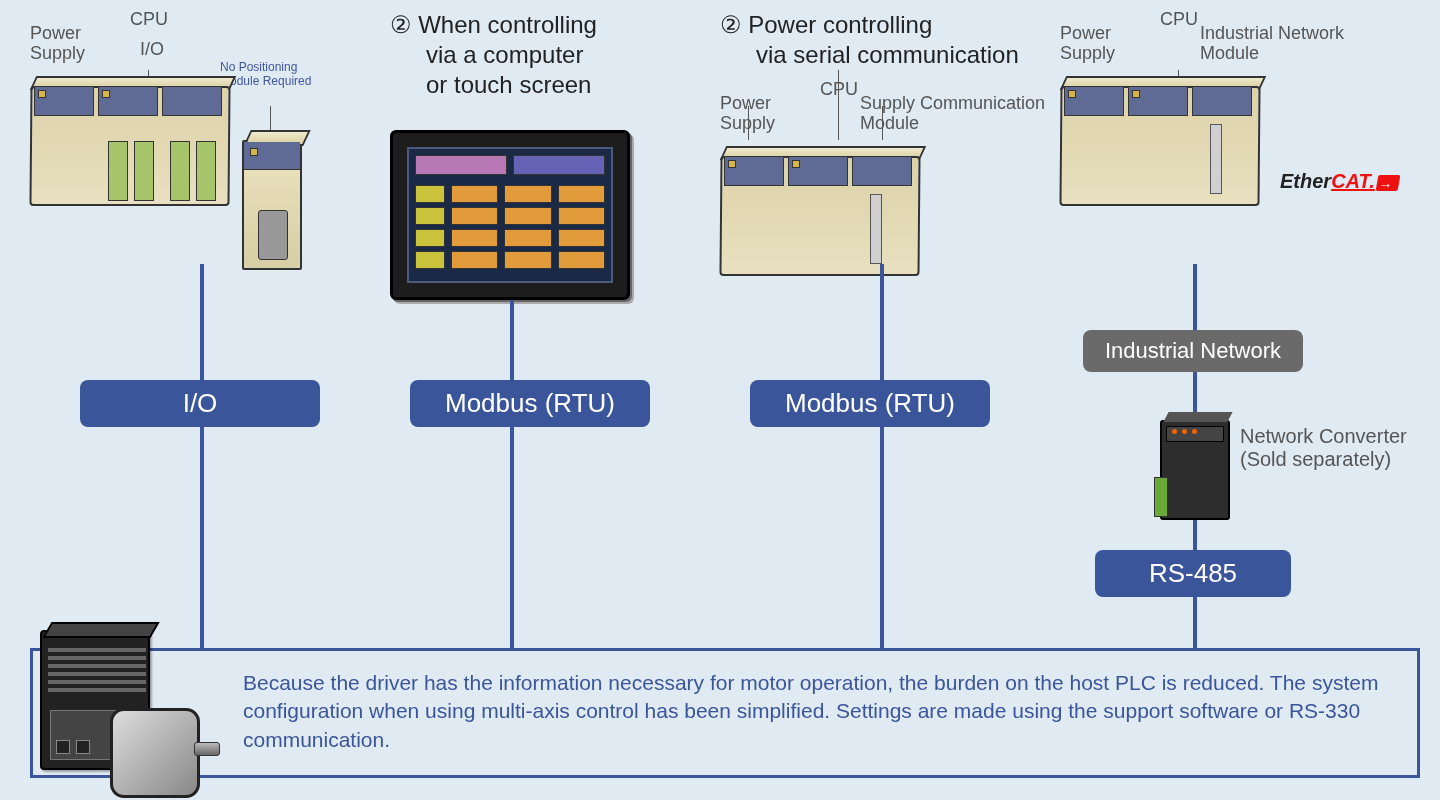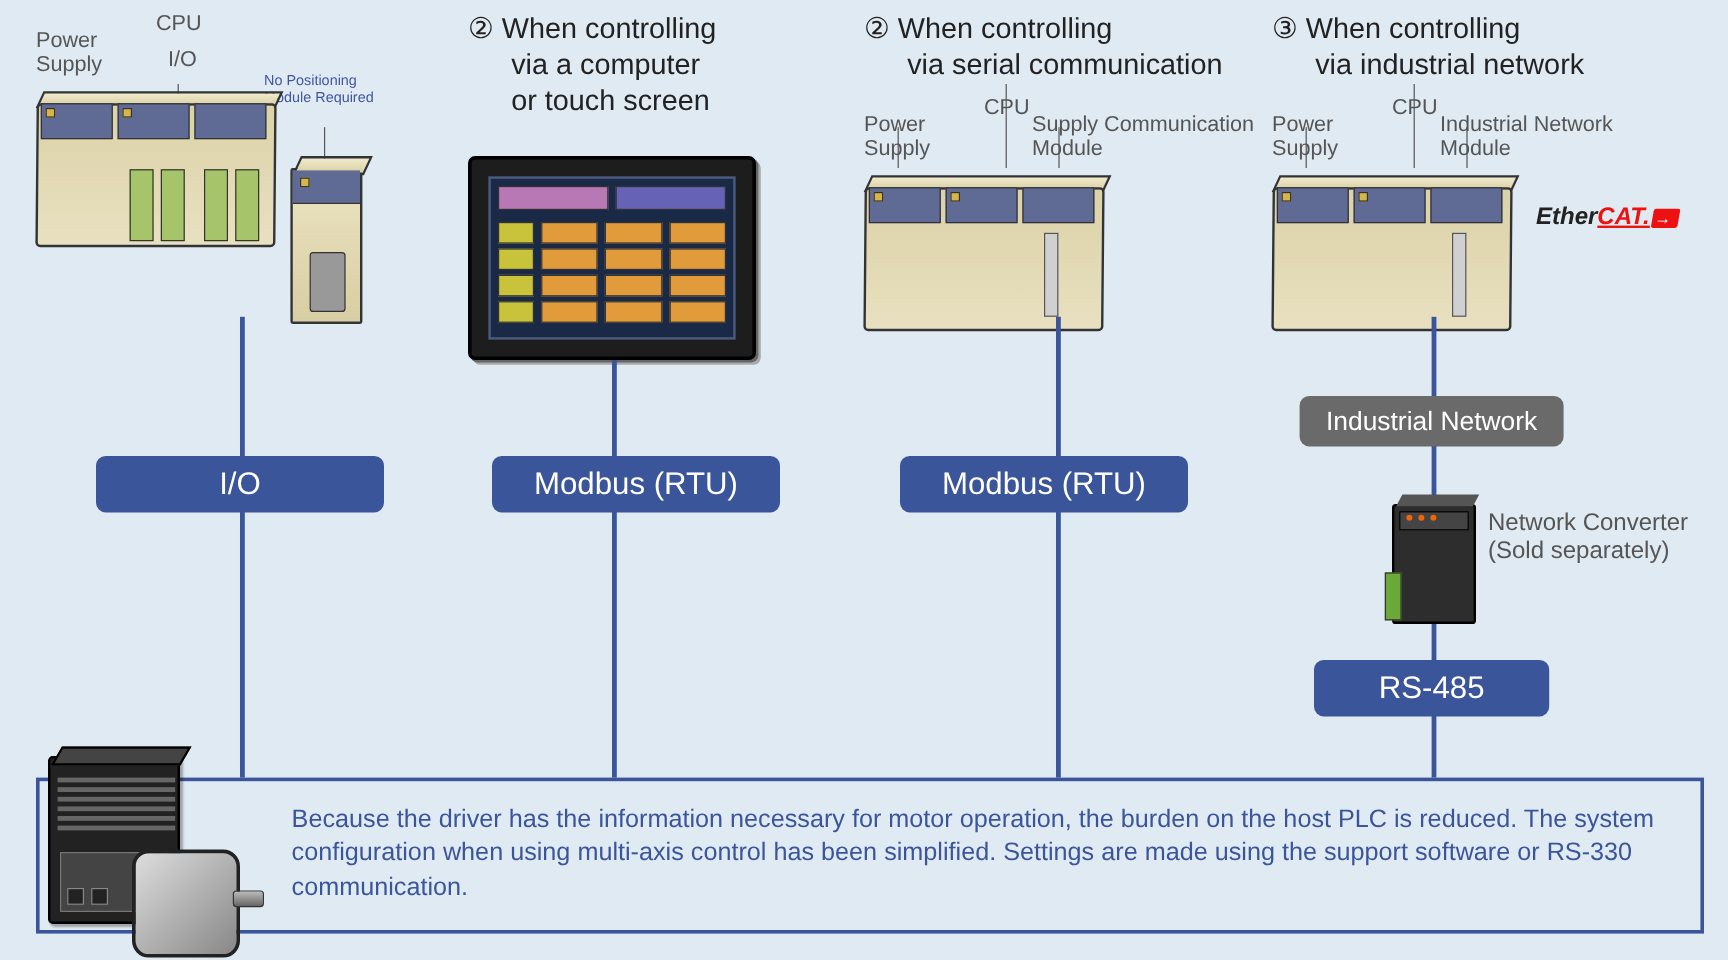--- a/index.html
+++ b/index.html
@@ -296,21 +296,21 @@
             <div class="cell"></div>
             <div class="cell"></div>
             <div class="cell"></div>
           </div>
       </div>
     </div>
   </div>
 </div>
 
 <div class="col col3">
-  <div class="heading" style="white-space:pre-line"><span>②</span> <span>When controlling
+  <div class="heading" style="white-space:pre-line"><span>②</span> <span>Power controlling
 via serial communication</span></div>
   <div class="labels">
     <div style="left:0;top:14px;white-space:pre">Power
 Supply</div>
     <div style="left:100px;top:0">CPU</div>
     <div style="left:140px;top:14px;white-space:pre">Supply Communication
 Module</div>
   </div>
   <div class="lead" style="left:28px;top:96px;height:34px"></div>
   <div class="lead" style="left:118px;top:60px;height:70px"></div>
@@ -321,22 +321,20 @@
     <div class="slot" style="left:4px"></div>
     <div class="slot" style="left:68px"></div>
     <div class="slot" style="left:132px"></div>
     <div class="led" style="left:8px;top:14px"></div>
     <div class="led" style="left:72px;top:14px"></div>
     <div style="position:absolute;left:150px;top:48px;width:12px;height:70px;background:#d0d0d0;border:1px solid #555"></div>
   </div>
 </div>
 
 <div class="col col4">
-  <div class="heading" style="white-space:pre-line"><span>③</span> <span>When controlling
-via industrial network</span></div>
   <div class="labels">
     <div style="left:0;top:14px;white-space:pre">Power
 Supply</div>
     <div style="left:100px;top:0">CPU</div>
     <div style="left:140px;top:14px;white-space:pre">Industrial Network
 Module</div>
   </div>
   <div class="lead" style="left:28px;top:96px;height:34px"></div>
   <div class="lead" style="left:118px;top:60px;height:70px"></div>
   <div class="lead" style="left:162px;top:96px;height:34px"></div>

